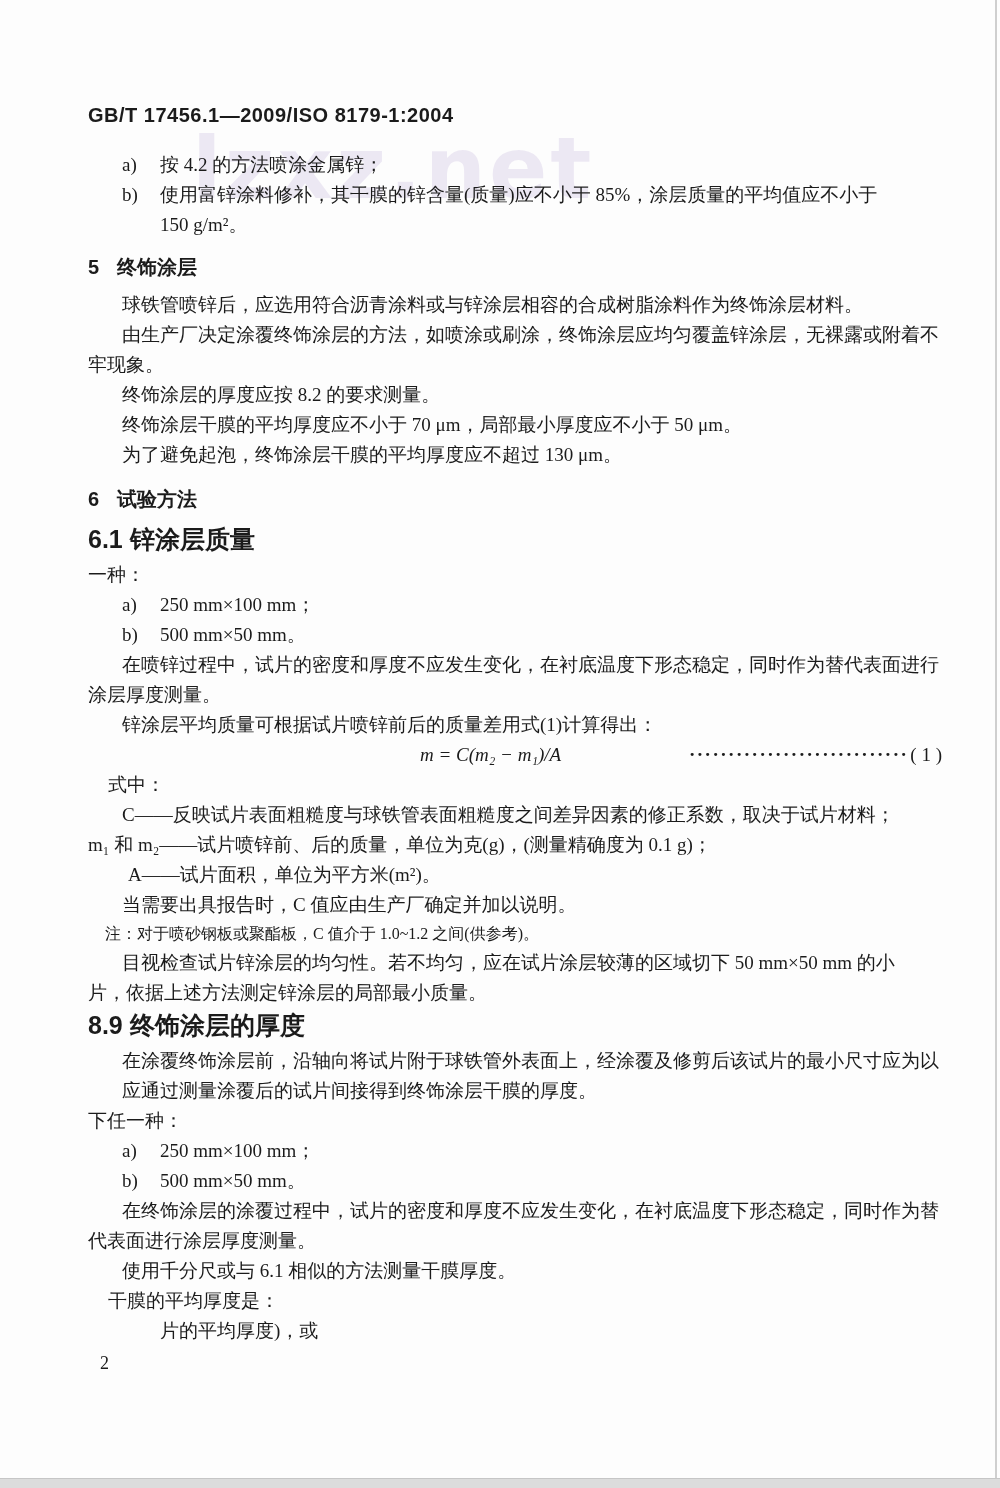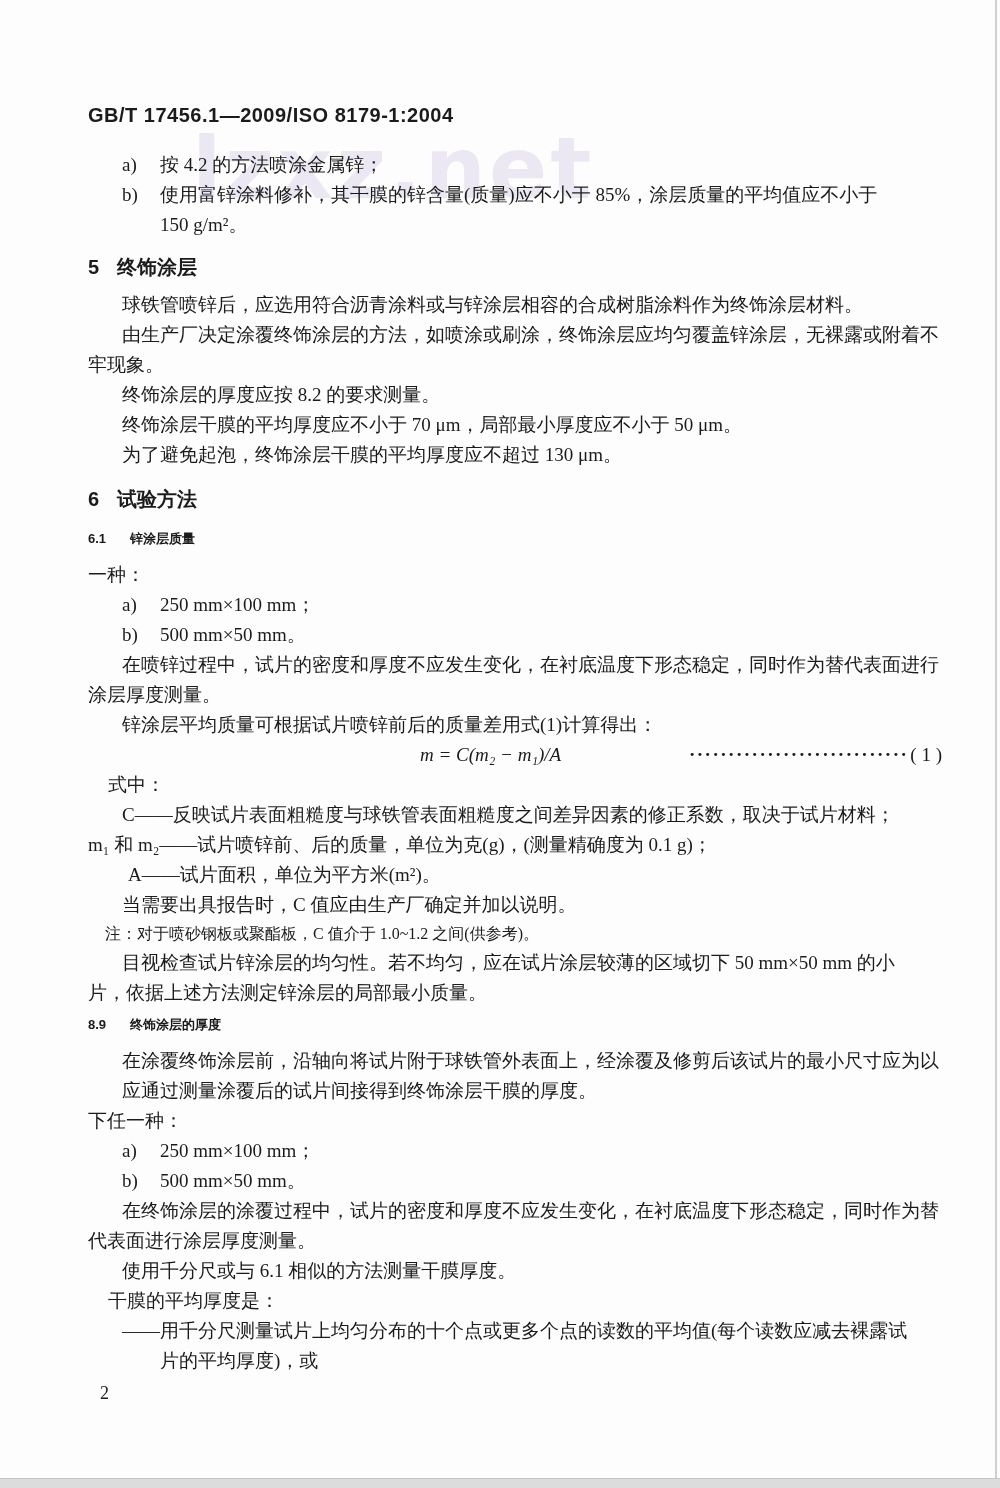--- a/index.html
+++ b/index.html
@@ -9,21 +9,21 @@
              font-family:"DejaVu Sans", sans-serif;font-weight:bold;font-size:86px;
              color:#4c1d95;opacity:0.09;letter-spacing:3px;user-select:none;}
   .content{position:relative;z-index:1;padding:102px 58px 0 88px;font-size:19px;}
   .doc-header{font-family:"Liberation Sans", sans-serif;font-weight:bold;font-size:20px;
               line-height:26px;margin-bottom:22px;letter-spacing:0.5px;}
   .row{line-height:30px;min-height:30px;white-space:nowrap;}
   .h2{font-family:"Liberation Sans", sans-serif;font-weight:bold;font-size:20px;
       margin-top:12px;margin-bottom:8px;}
   .h2 .num{display:inline-block;min-width:29px;}
   .h2b{margin-top:14px;margin-bottom:10px;}
-  .h3{font-family:"Liberation Sans", sans-serif;font-weight:bold;font-size:13px;
+  .h3{font-family:"Liberation Sans", sans-serif;font-weight:bold;font-size:25px;
       margin-top:2px;margin-bottom:6px;}
   .h3 .num{display:inline-block;min-width:42px;}
   .pind{padding-left:34px;}
   .pflush{padding-left:0;}
   .pmid{padding-left:20px;}
   .item{padding-left:34px;}
   .item .label{display:inline-block;width:38px;}
   .cont{padding-left:72px;}
   .defc{padding-left:34px;font-style:normal;}
   .defm{padding-left:0;}
@@ -110,21 +110,20 @@
     <div class="row item">
       <span class="label">a)</span><span>250 mm×100 mm；</span>
     </div>
     <div class="row item">
       <span class="label">b)</span><span>500 mm×50 mm。</span>
     </div>
     <div class="row pind">在终饰涂层的涂覆过程中，试片的密度和厚度不应发生变化，在衬底温度下形态稳定，同时作为替</div>
     <div class="row pflush">代表面进行涂层厚度测量。</div>
     <div class="row pind">使用千分尺或与 6.1 相似的方法测量干膜厚度。</div>
     <div class="row pmid">干膜的平均厚度是：</div>
-    <div class="row dash">——用千分尺测量试片上均匀分布的十个点或更多个点的读数的平均值(每个读数应减去裸露试</div>
     <div class="row cont">片的平均厚度)，或</div>
 
     <div class="page-num">2</div>
   </div>
 
   <div class="right-edge"></div>
   <div class="bottom-edge"></div>
 </div>
 
 </body></html>

